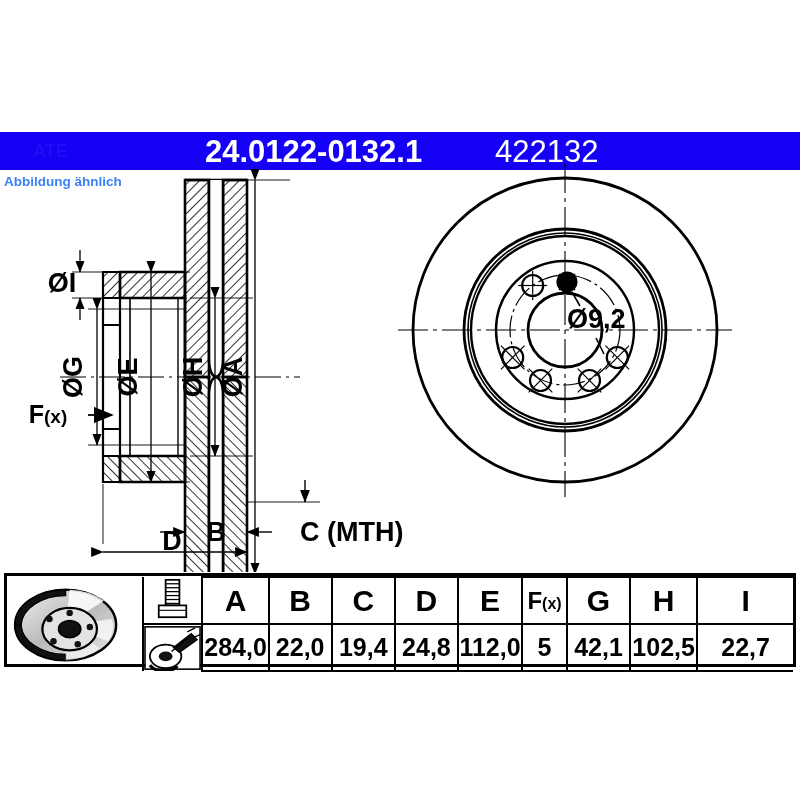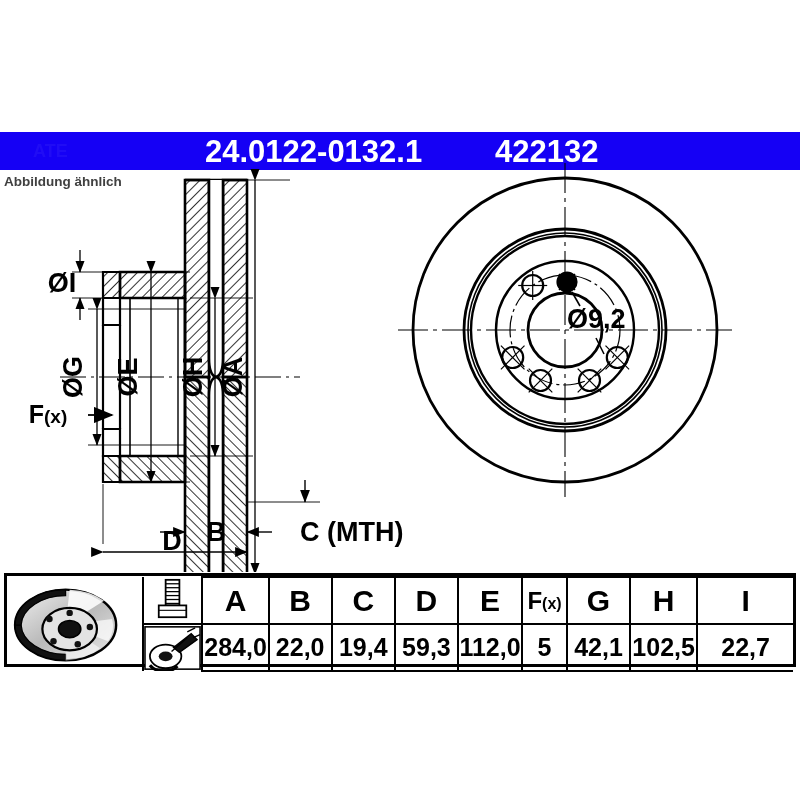--- a/index.html
+++ b/index.html
@@ -19,33 +19,33 @@
     background:#1500f5;
     color:#ffffff;
   }
   .titlebar .partno{
     position:absolute;left:205px;top:1px;
     font-size:31px;font-weight:bold;letter-spacing:0px;
     line-height:38px;white-space:nowrap;
   }
   .titlebar .refno{
     position:absolute;left:495px;top:1px;
-    font-size:31px;font-weight:bold;
+    font-size:31px;font-weight:normal;
     line-height:38px;white-space:nowrap;
   }
   .titlebar .ghost{
     position:absolute;left:33px;top:6px;
     font-size:18px;font-weight:bold;
     color:#2a16f6;opacity:.55;line-height:26px;white-space:nowrap;
   }
 
   
   .note{
     position:absolute;left:4px;top:174px;width:220px;
-    font-size:13.5px;font-weight:bold;color:#404040;
+    font-size:13.5px;font-weight:bold;color:#3b82f6;
     line-height:15.5px;
   }
   .note div{white-space:nowrap;}
 
   
   #drawing{position:absolute;left:0;top:132px;width:800px;height:440px;}
 
   
   .spec{
     position:absolute;left:4px;top:573px;width:792px;height:94px;
@@ -330,21 +330,21 @@
             <path d="M6,40 A17,13 0 0,0 34,41" fill="none" stroke="#000" stroke-width="3.2"></path>
             <path d="M30,22 L48,8 L54,14 L36,27 Z" fill="#111" stroke="#000" stroke-width="1.4"></path>
             <line x1="28" y1="26" x2="44" y2="12" stroke="#000" stroke-width="1.4"></line>
             <line x1="44" y1="6" x2="52" y2="2" stroke="#000" stroke-width="1.4"></line>
             <line x1="50" y1="12" x2="57" y2="9" stroke="#000" stroke-width="1.4"></line>
           </svg>
         </td>
         <td class="val">284,0</td>
         <td class="val">22,0</td>
         <td class="val">19,4</td>
-        <td class="val">59,3</td>
+        <td class="val">24,8</td>
         <td class="val">112,0</td>
         <td class="val">5</td>
         <td class="val">42,1</td>
         <td class="val">102,5</td>
         <td class="val nb-r">22,7</td>
       </tr>
     </tbody>
       </table>
   </div>
 

